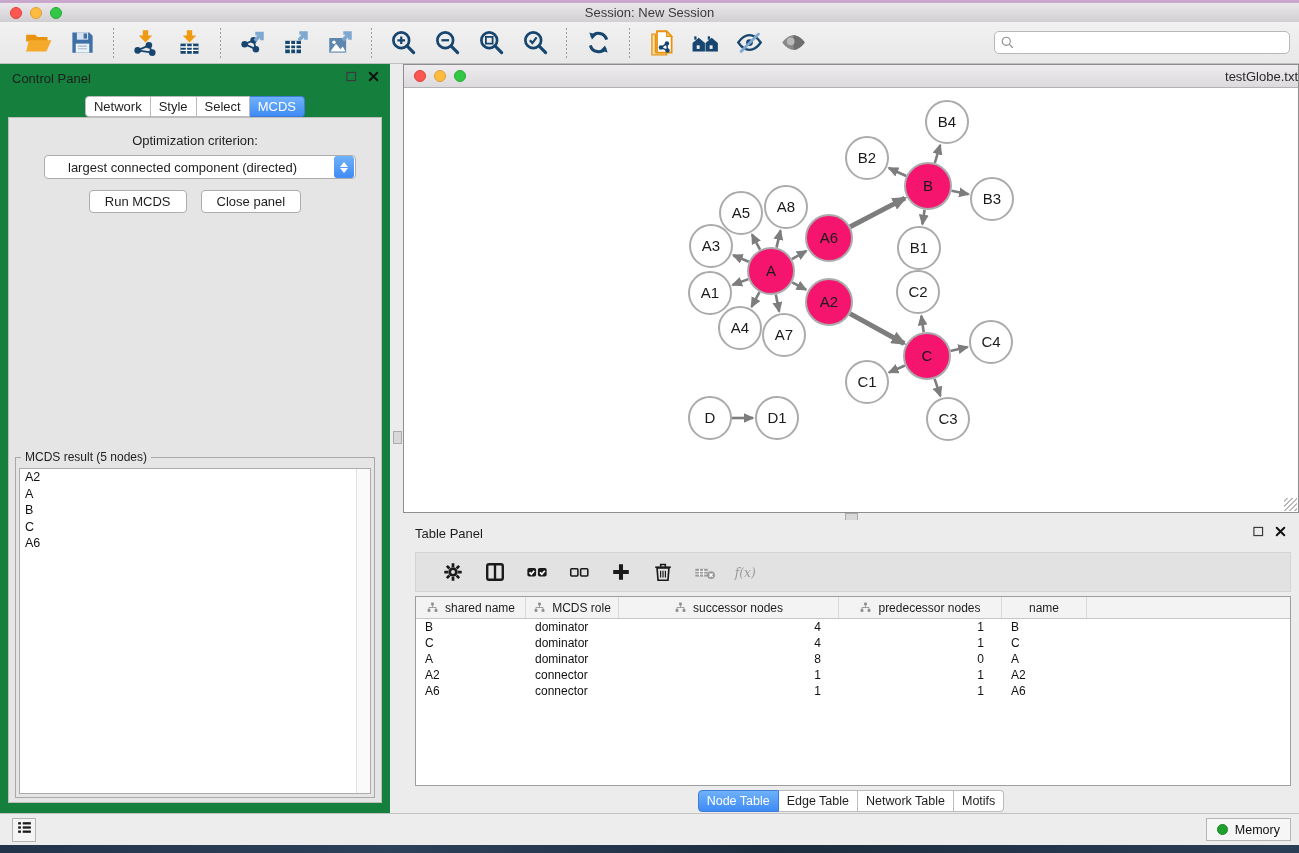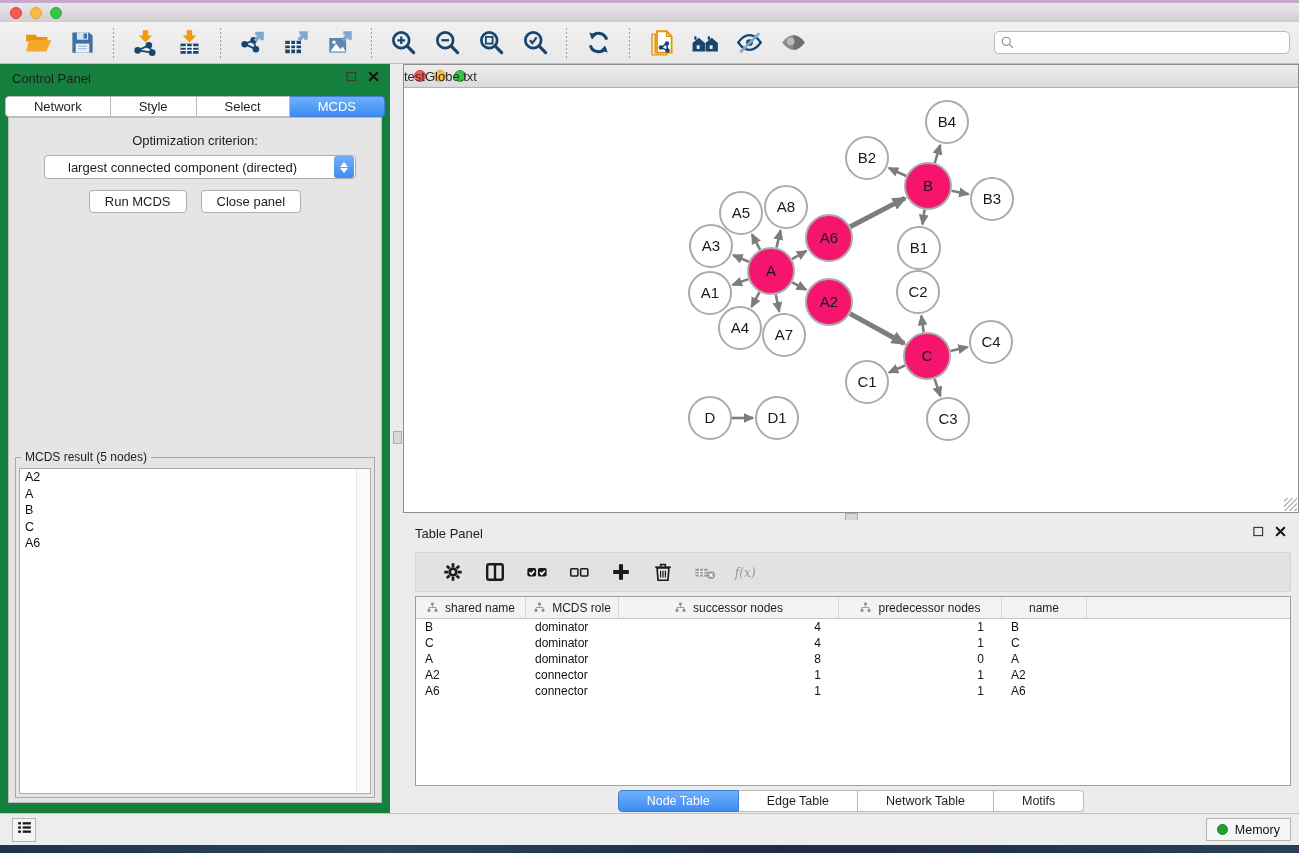--- a/index.html
+++ b/index.html
@@ -33,21 +33,21 @@
 
   
   .panel-header { display:flex; align-items:center; font-size:13px; color:#1E1E1E; }
   .ph-icons { margin-left:auto; display:flex; align-items:center; gap:9px; }
   .ph-icons svg { width:13px; height:13px; }
 
   
   .control-panel { position:absolute; left:0; top:64px; width:390px; height:749px; background:#15803d; }
   .control-panel .panel-header { height:28px; padding:0 10px 0 12px; }
   .cp-tabs { position:absolute; top:32px; left:0; right:0; display:flex; justify-content:center; }
-  .tabseg { height:21px; display:flex; align-items:center; justify-content:center; padding:0 28px;
+  .tabseg { height:21px; display:flex; align-items:center; justify-content:center; padding:0 8px;
             background:#FFFFFF; border:1px solid #BBBBBB; border-left:none; font-size:13px; color:#1E1E1E; cursor:pointer; }
   .tabseg:first-child { border-left:1px solid #BBBBBB; border-radius:4px 0 0 4px; }
   .tabseg:last-child { border-radius:0 4px 4px 0; }
   .tabseg.active { background:linear-gradient(#6FB1F9,#3E8BF5); border-color:#3E7CD6; color:#FFFFFF; }
   .cp-content { position:absolute; left:8px; top:53px; width:374px; height:686px;
                 background:#E5E5E5; border:1px solid #BEBEBE; }
   .opt-label { position:absolute; top:15px; left:0; right:0; text-align:center; font-size:13px; color:#1E1E1E; }
   .dropdown { position:absolute; top:37px; left:35px; width:312px; height:24px; background:#FFFFFF;
               border:1px solid #ADADAD; border-radius:4px; display:flex; align-items:center; cursor:pointer; }
   .dropdown .dd-text { font-size:13px; color:#1E1E1E; padding-left:23px; flex:1; white-space:nowrap; overflow:hidden; }
@@ -68,21 +68,21 @@
 
   
   .grip-v { position:absolute; left:393px; top:431px; width:9px; height:13px; background:#D8D8D8; border:1px solid #ABABAB; }
   .grip-h { position:absolute; left:845px; top:513px; width:13px; height:8px; background:#D8D8D8; border:1px solid #ABABAB; }
 
   
   .net-window { position:absolute; left:403px; top:64px; width:896px; height:449px;
                 border:1px solid #8E8E8E; background:#FFFFFF; }
   .net-titlebar { position:relative; height:23px; background:linear-gradient(#EEECEE,#DDDADD);
                   border-bottom:1px solid #B3B3B3; display:flex; align-items:center; }
-  .net-titlebar .title { position:absolute; left:0; right:0; text-align:left; font-size:13px; color:#2B2B2B; }
+  .net-titlebar .title { position:absolute; left:0; right:0; text-align:right; font-size:13px; color:#2B2B2B; }
   .net-canvas { position:relative; width:894px; height:312px; background:#FFFFFF;text-align:right; }
   .net-resize { position:absolute; right:1px; bottom:1px; width:13px; height:13px;
                 background:repeating-linear-gradient(135deg, transparent 0 2px, #B9B9B9 2px 3.5px); cursor:nwse-resize; }
 
   
   .table-panel { position:absolute; left:403px; top:520px; width:896px; height:293px; background:#ECECEC; }
   .table-panel .panel-header { height:26px; padding:0 12px 0 12px;gap:12px; }
   .tp-toolbar { position:absolute; left:12px; right:8px; top:32px; height:40px; background:#E2E2E2;
                 border:1px solid #D4D4D4; display:flex; align-items:center; padding-left:16px; }
   .tp-icon { width:26px; height:26px; margin:0 8px; display:flex; align-items:center; justify-content:center; cursor:pointer; }
@@ -120,20 +120,21 @@
 <div class="app">
 
   <div class="accent-strip"></div>
 
   <div class="titlebar">
     <div class="tl-group">
       <span class="tl red"></span>
       <span class="tl yellow"></span>
       <span class="tl green"></span>
     </div>
+    <div class="title">Session: New Session</div>
   </div>
 
   <div class="toolbar">
     <div id="toolbar-icons" style="display:flex;align-items:center;">
         <span class="tb-icon">
           <svg viewBox="0 0 24 24">
             <path fill="#E8940F" d="M1 5h8l2 2h9v4H1z"></path>
             <path fill="#F5A92B" d="M3.5 10h20l-4.5 10H1z"></path>
           </svg>
         </span>

